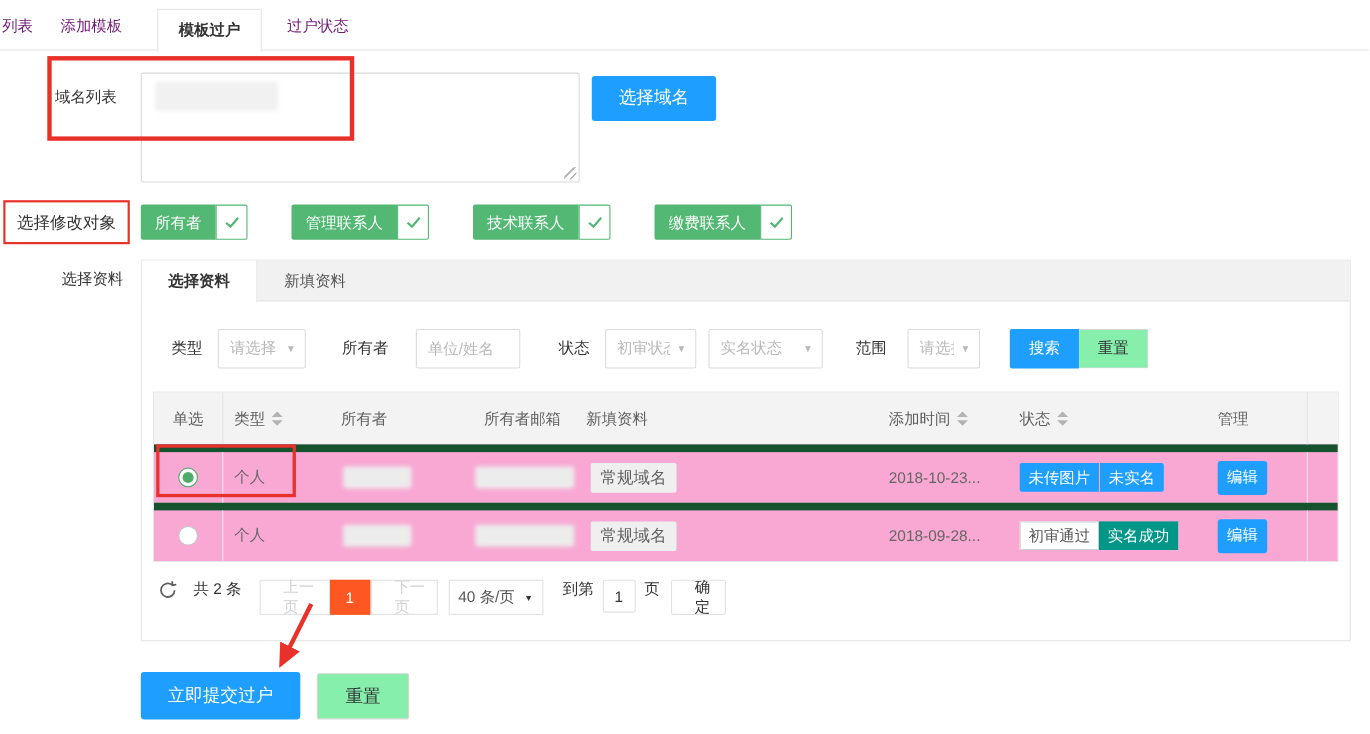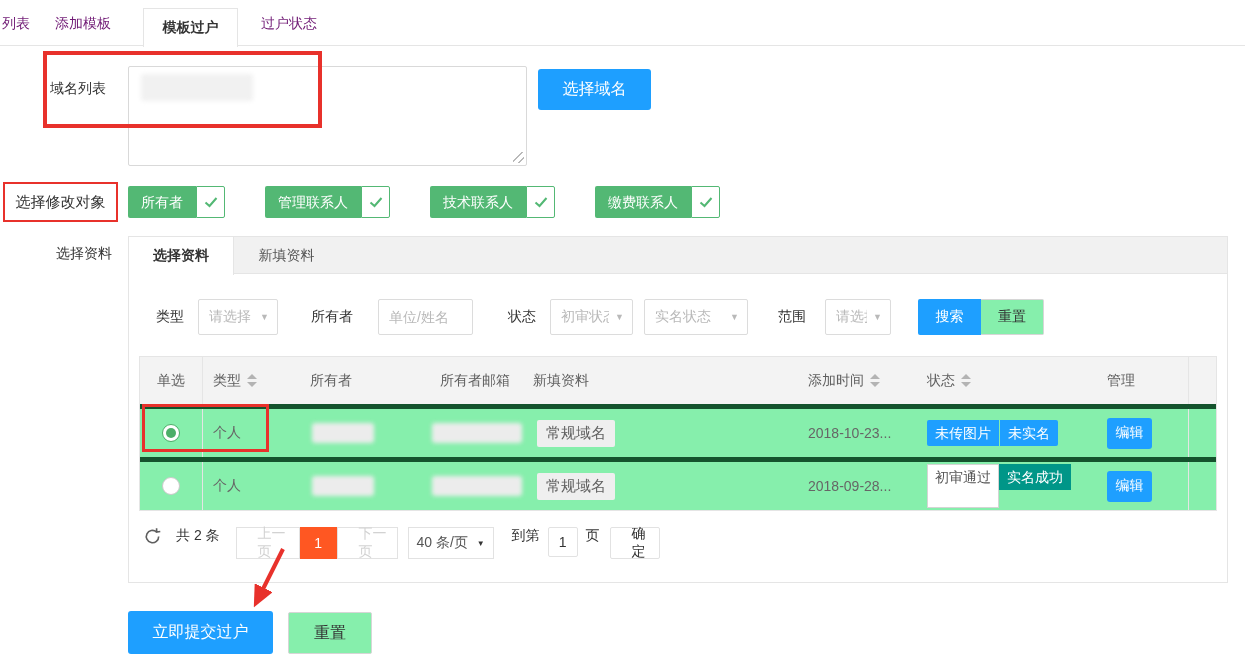--- a/index.html
+++ b/index.html
@@ -52,38 +52,38 @@
   .sel .sel-text { overflow:hidden; white-space:nowrap; flex:1 1 auto; }
   .caret { font-size:9px; color:#b9b9b9; margin-left:6px; flex:0 0 auto; }
   .flt-input { height:36px; border:1px solid #dcdcdc; border-radius:2px; padding:0 10px; width:95px;
     font-size:14px; color:#ef4444; outline:none; font-family:inherit; }
   .flt-input::placeholder { color:#b9b9b9; }
 
   
   #dtable { position:absolute; left:10px; top:119px; width:1078px; border:1px solid #e5e5e5; }
   .trow { display:grid; grid-template-columns:63px 99px 130px 93px 275px 115px 165px 108px 30px; align-items:center; }
   .thead { height:47px; background:#f3f3f3; color:#5f5f5f; }
-  .tbody-row { height:53px; background:#86efac; border-top:5px solid #14532d; }
+  .tbody-row { height:53px; background:#f9a8d4; border-top:7px solid #14532d; }
   .cell { padding-left:8px; display:flex; align-items:center; height:100%; }
   .cell.center { justify-content:center; padding-left:0; }
   .cell.bdr { border-right:1px solid #e5e5e5; }
   .cell.bdl { border-left:1px solid #e5e5e5; }
   .sort { display:inline-flex; flex-direction:column; gap:3px; margin-left:6px; cursor:pointer; }
   .tri-up { width:0; height:0; border-left:5px solid transparent; border-right:5px solid transparent; border-bottom:5px solid #b3b3b3; }
   .tri-dn { width:0; height:0; border-left:5px solid transparent; border-right:5px solid transparent; border-top:5px solid #b3b3b3; }
   .radio { width:18px; height:18px; border-radius:50%; border:1px solid #c9c9c9; background:#fff; cursor:pointer;
     display:flex; align-items:center; justify-content:center; }
   .radio.on { border-color:#4cae68; }
   .radio.on::after { content:""; width:10px; height:10px; border-radius:50%; background:#4cae68; }
   .tag { background:#efefef; color:#5f5f5f; font-size:15px; padding:4px 9px; border-radius:2px; margin-left:12px; }
   .badges { display:flex; margin-left:12px; }
   .badge-blue { background:#1E9FFF; color:#fff; height:26px; line-height:26px; padding:0 8px; }
   .badge-blue.first { border-radius:2px 0 0 2px; margin-right:1px; }
   .badge-blue.last { border-radius:0 2px 2px 0; }
-  .badge-plain { background:#fff; border:1px solid #d4d4d4; color:#555; height:44px; line-height:24px; padding:0 7px; }
+  .badge-plain { background:#fff; border:1px solid #d4d4d4; color:#555; height:26px; line-height:24px; padding:0 7px; }
   .badge-teal { background:#009688; color:#fff; height:26px; line-height:26px; padding:0 8px; }
   .btn-edit { width:45px; height:31px; margin-left:27px; font-size:14px; }
   .time-text { color:#666; }
 
   
   #pager { position:absolute; left:14px; top:290px; display:flex; align-items:flex-start; }
   .pg-box { height:32px; display:flex; align-items:center; justify-content:center; background:#fff;
     border:1px solid #e2e2e2; cursor:pointer;padding-left:21px; }
   .pg-disabled { color:#d2d2d2; }
   .pg-cur { width:37px; height:32px; background:#FF5722; color:#fff; display:flex; align-items:center; justify-content:center; }

